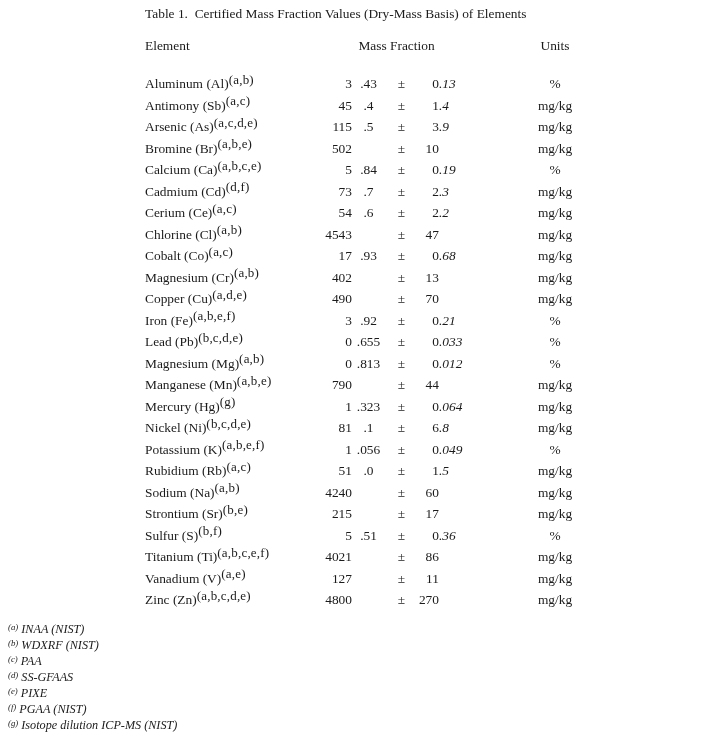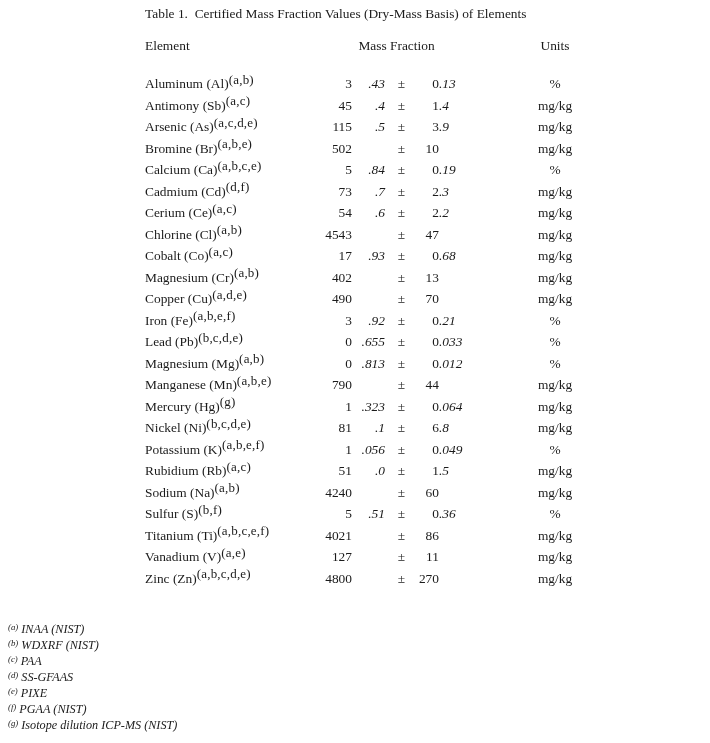--- a/index.html
+++ b/index.html
@@ -44,21 +44,21 @@
     padding-top: 2px;
     text-align: left;
   }
   tr.header-row th.center { text-align: center; }
   tr.data-row td {
     height: 21.5px;
     line-height: 21.5px;
   }
   td.col-element { text-align: left; }
   td.col-vint { text-align: right; }
-  td.col-vdec { text-align: right; font-style: italic; }
+  td.col-vdec { text-align: center; }
   td.col-pm   { text-align: center; }
   td.col-uint { text-align: right; }
   td.col-udec { text-align: left; font-style: italic; }
   td.col-units { text-align: center; }
   .refs {
     font-size: 13px;
     position: relative;
     top: -4.5px;
     letter-spacing: 0.2px;
   }
@@ -317,20 +317,31 @@
     </td>
     <td class="col-vint">4240</td>
     <td class="col-vdec"></td>
     <td class="col-pm">±</td>
     <td class="col-uint">60</td>
     <td class="col-udec"></td>
     <td class="col-units">mg/kg</td>
   </tr>
       <tr class="data-row">
     <td class="col-element">
+      <span>Strontium (Sr)</span><span class="refs">(b,e)</span>
+    </td>
+    <td class="col-vint">215</td>
+    <td class="col-vdec"></td>
+    <td class="col-pm">±</td>
+    <td class="col-uint">17</td>
+    <td class="col-udec"></td>
+    <td class="col-units">mg/kg</td>
+  </tr>
+      <tr class="data-row">
+    <td class="col-element">
       <span>Sulfur (S)</span><span class="refs">(b,f)</span>
     </td>
     <td class="col-vint">5</td>
     <td class="col-vdec">.51</td>
     <td class="col-pm">±</td>
     <td class="col-uint">0</td>
     <td class="col-udec">.36</td>
     <td class="col-units">%</td>
   </tr>
       <tr class="data-row">

